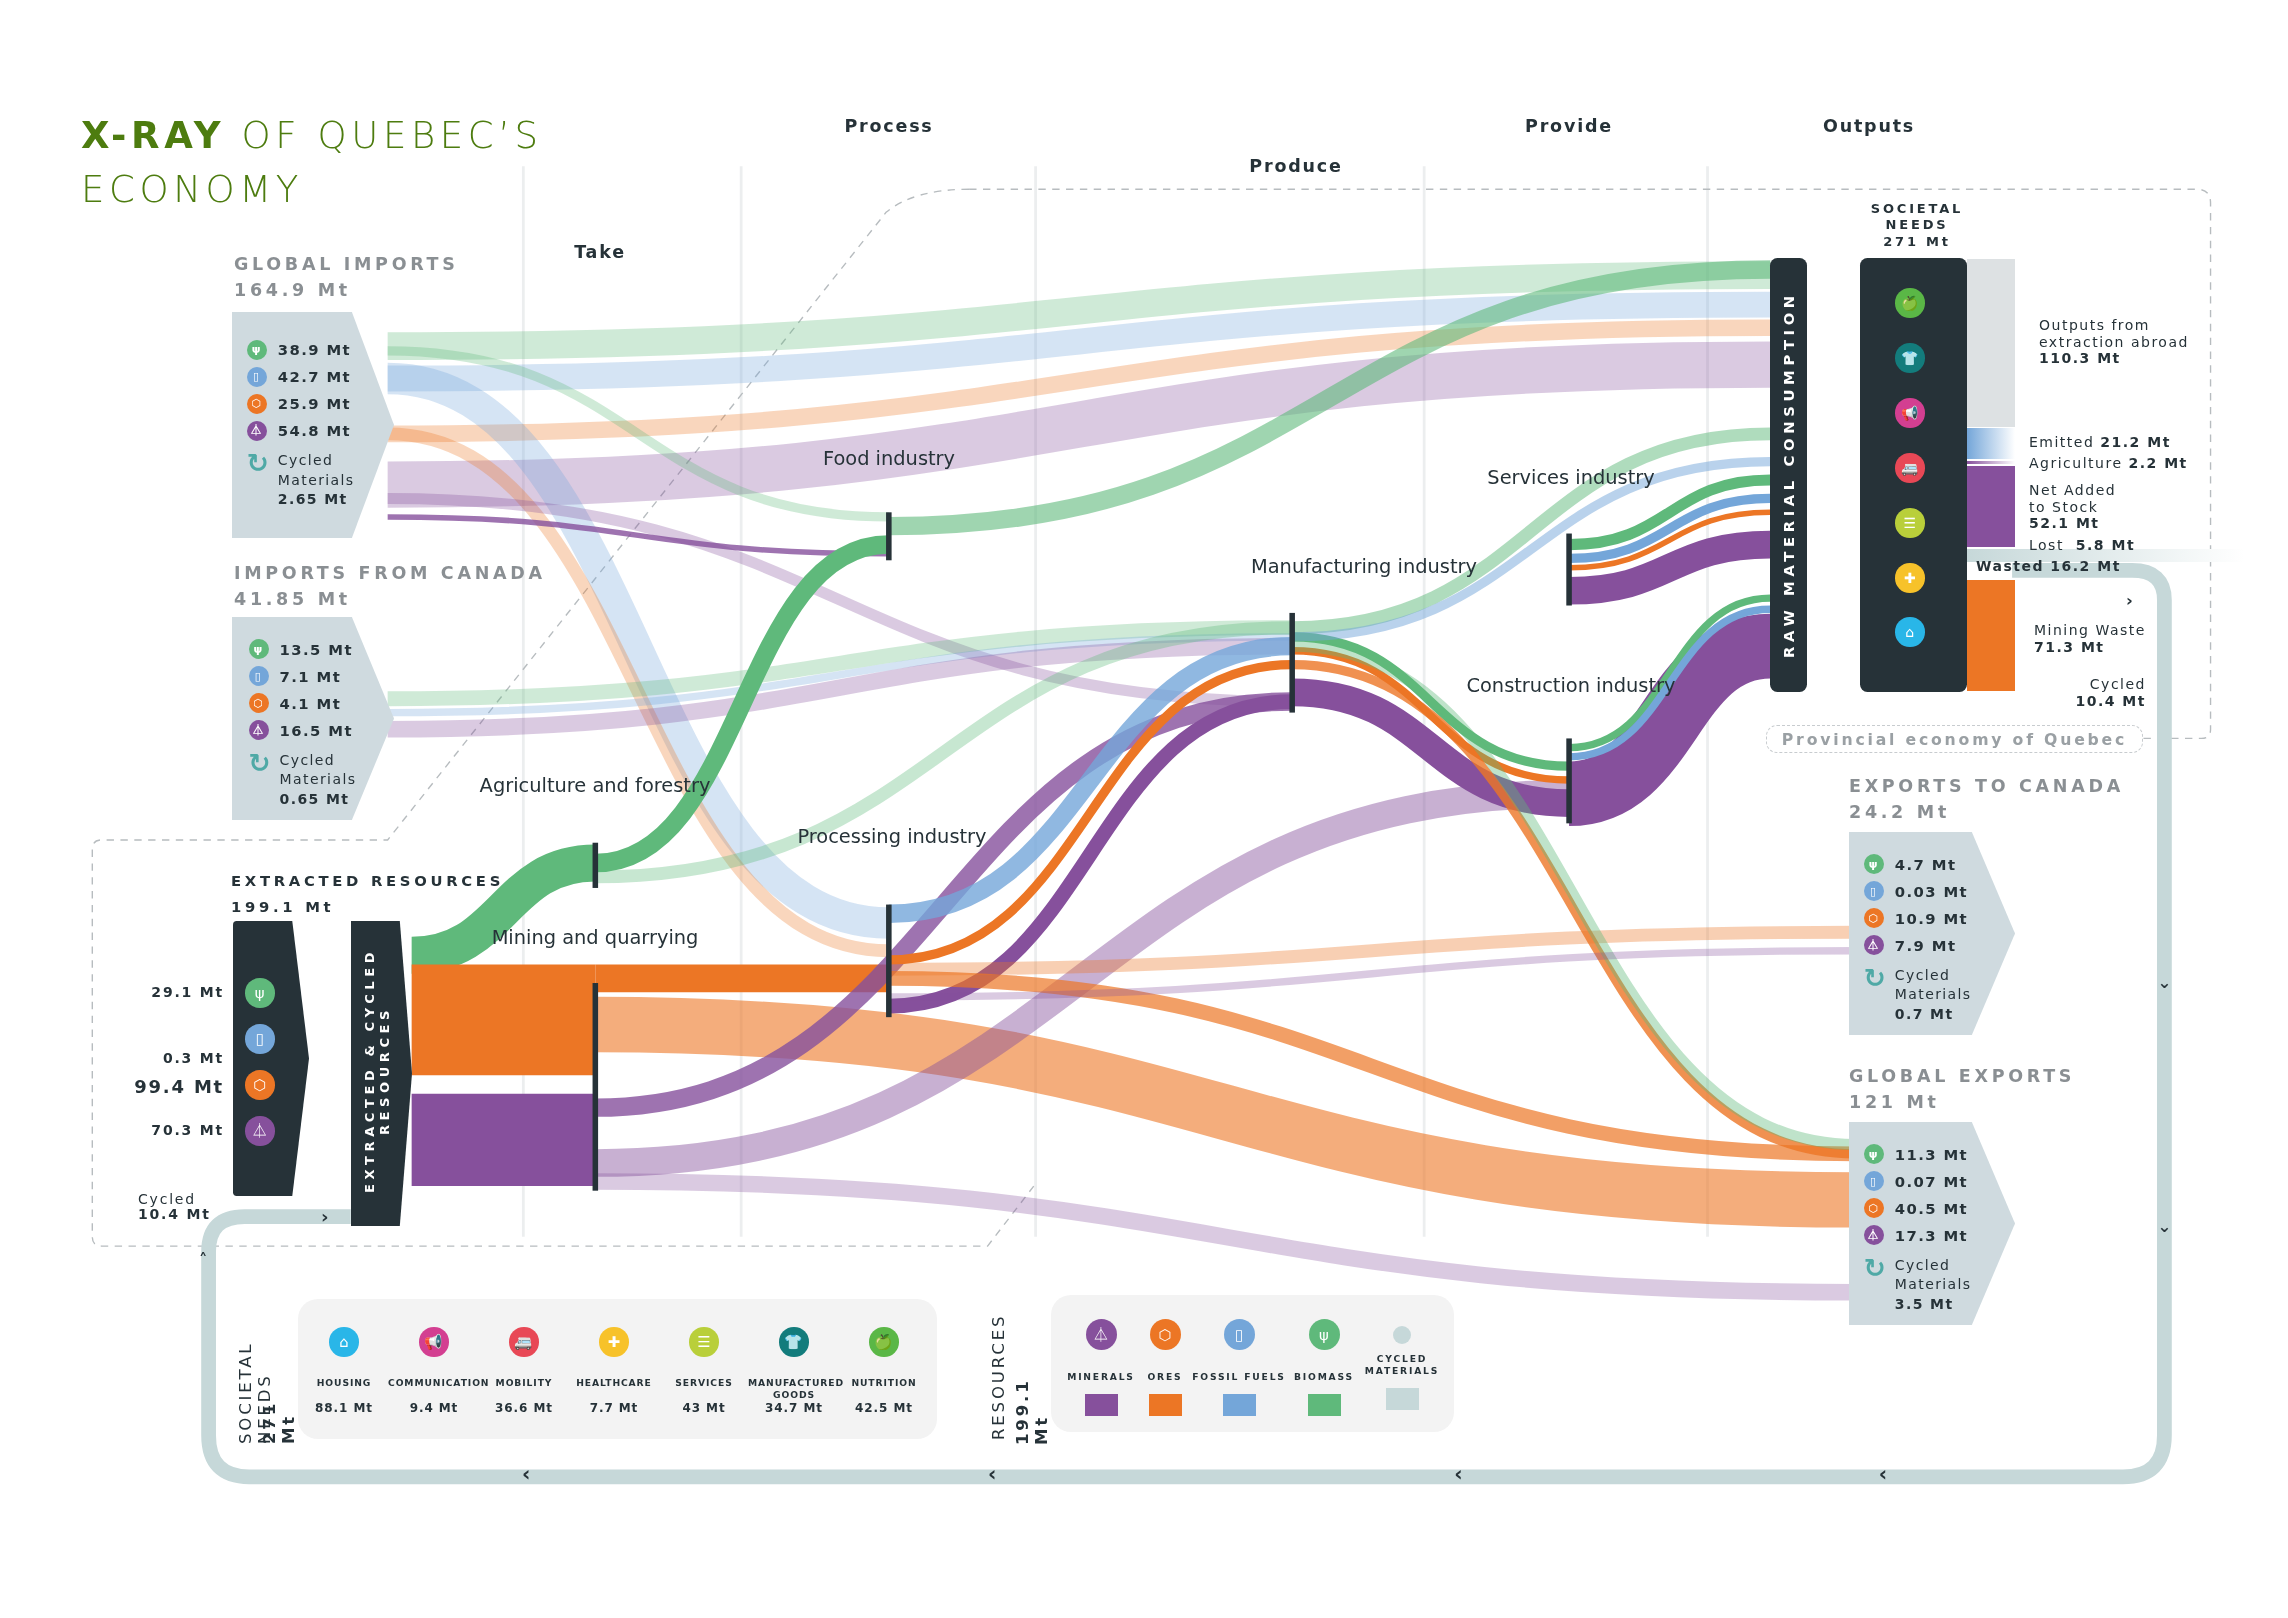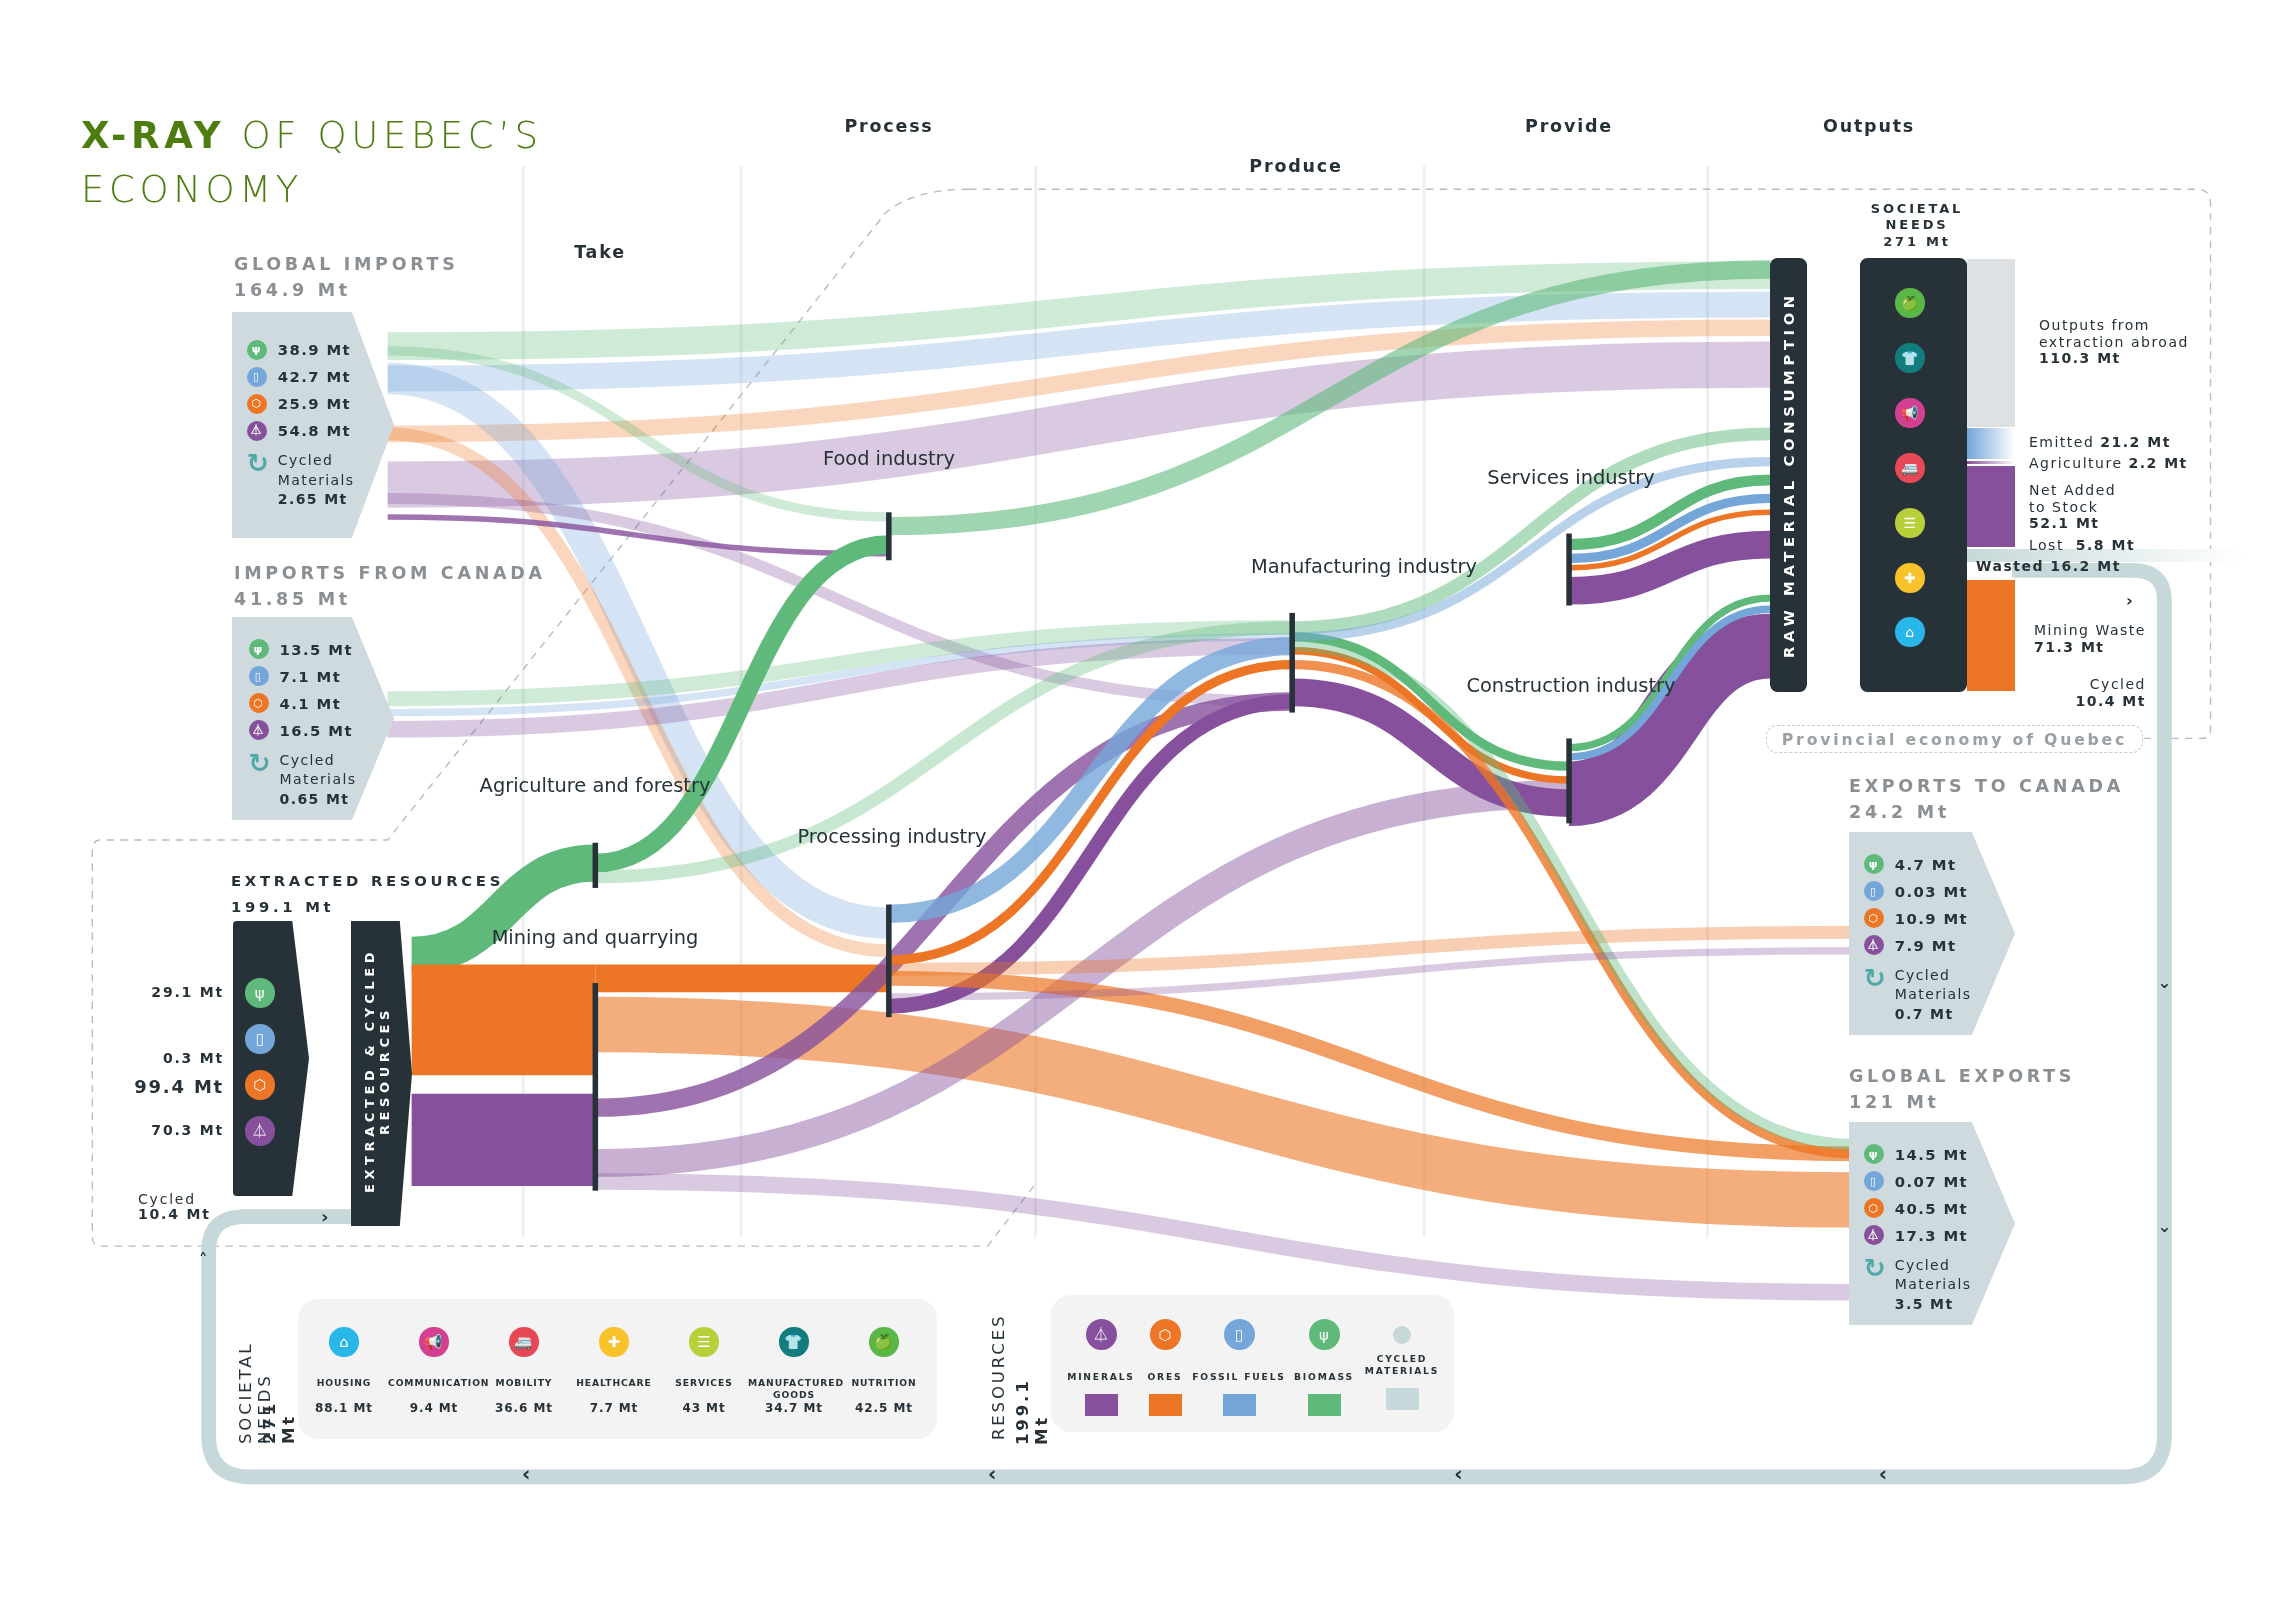--- a/index.html
+++ b/index.html
@@ -298,21 +298,21 @@
     </div>
 </div>
 <div class="abs section-head" style="left:1849px;top:1063px;">
   <div>GLOBAL EXPORTS</div>
   <div>121 Mt</div>
 </div>
 <div class="abs panel" style="left:1849px;top:1122px;width:166px;height:203px;">
   <div style="padding:18.5px 0 0 14.8px;">
       <div class="panel-row">
         <span class="res-icon" style="background: rgb(95, 185, 123);">ψ</span>
-        <span>14.5 Mt</span>
+        <span>11.3 Mt</span>
       </div>
       <div class="panel-row">
         <span class="res-icon" style="background: rgb(116, 166, 217);">▯</span>
         <span>0.07 Mt</span>
       </div>
       <div class="panel-row">
         <span class="res-icon" style="background: rgb(236, 118, 37);">⬡</span>
         <span>40.5 Mt</span>
       </div>
       <div class="panel-row">

